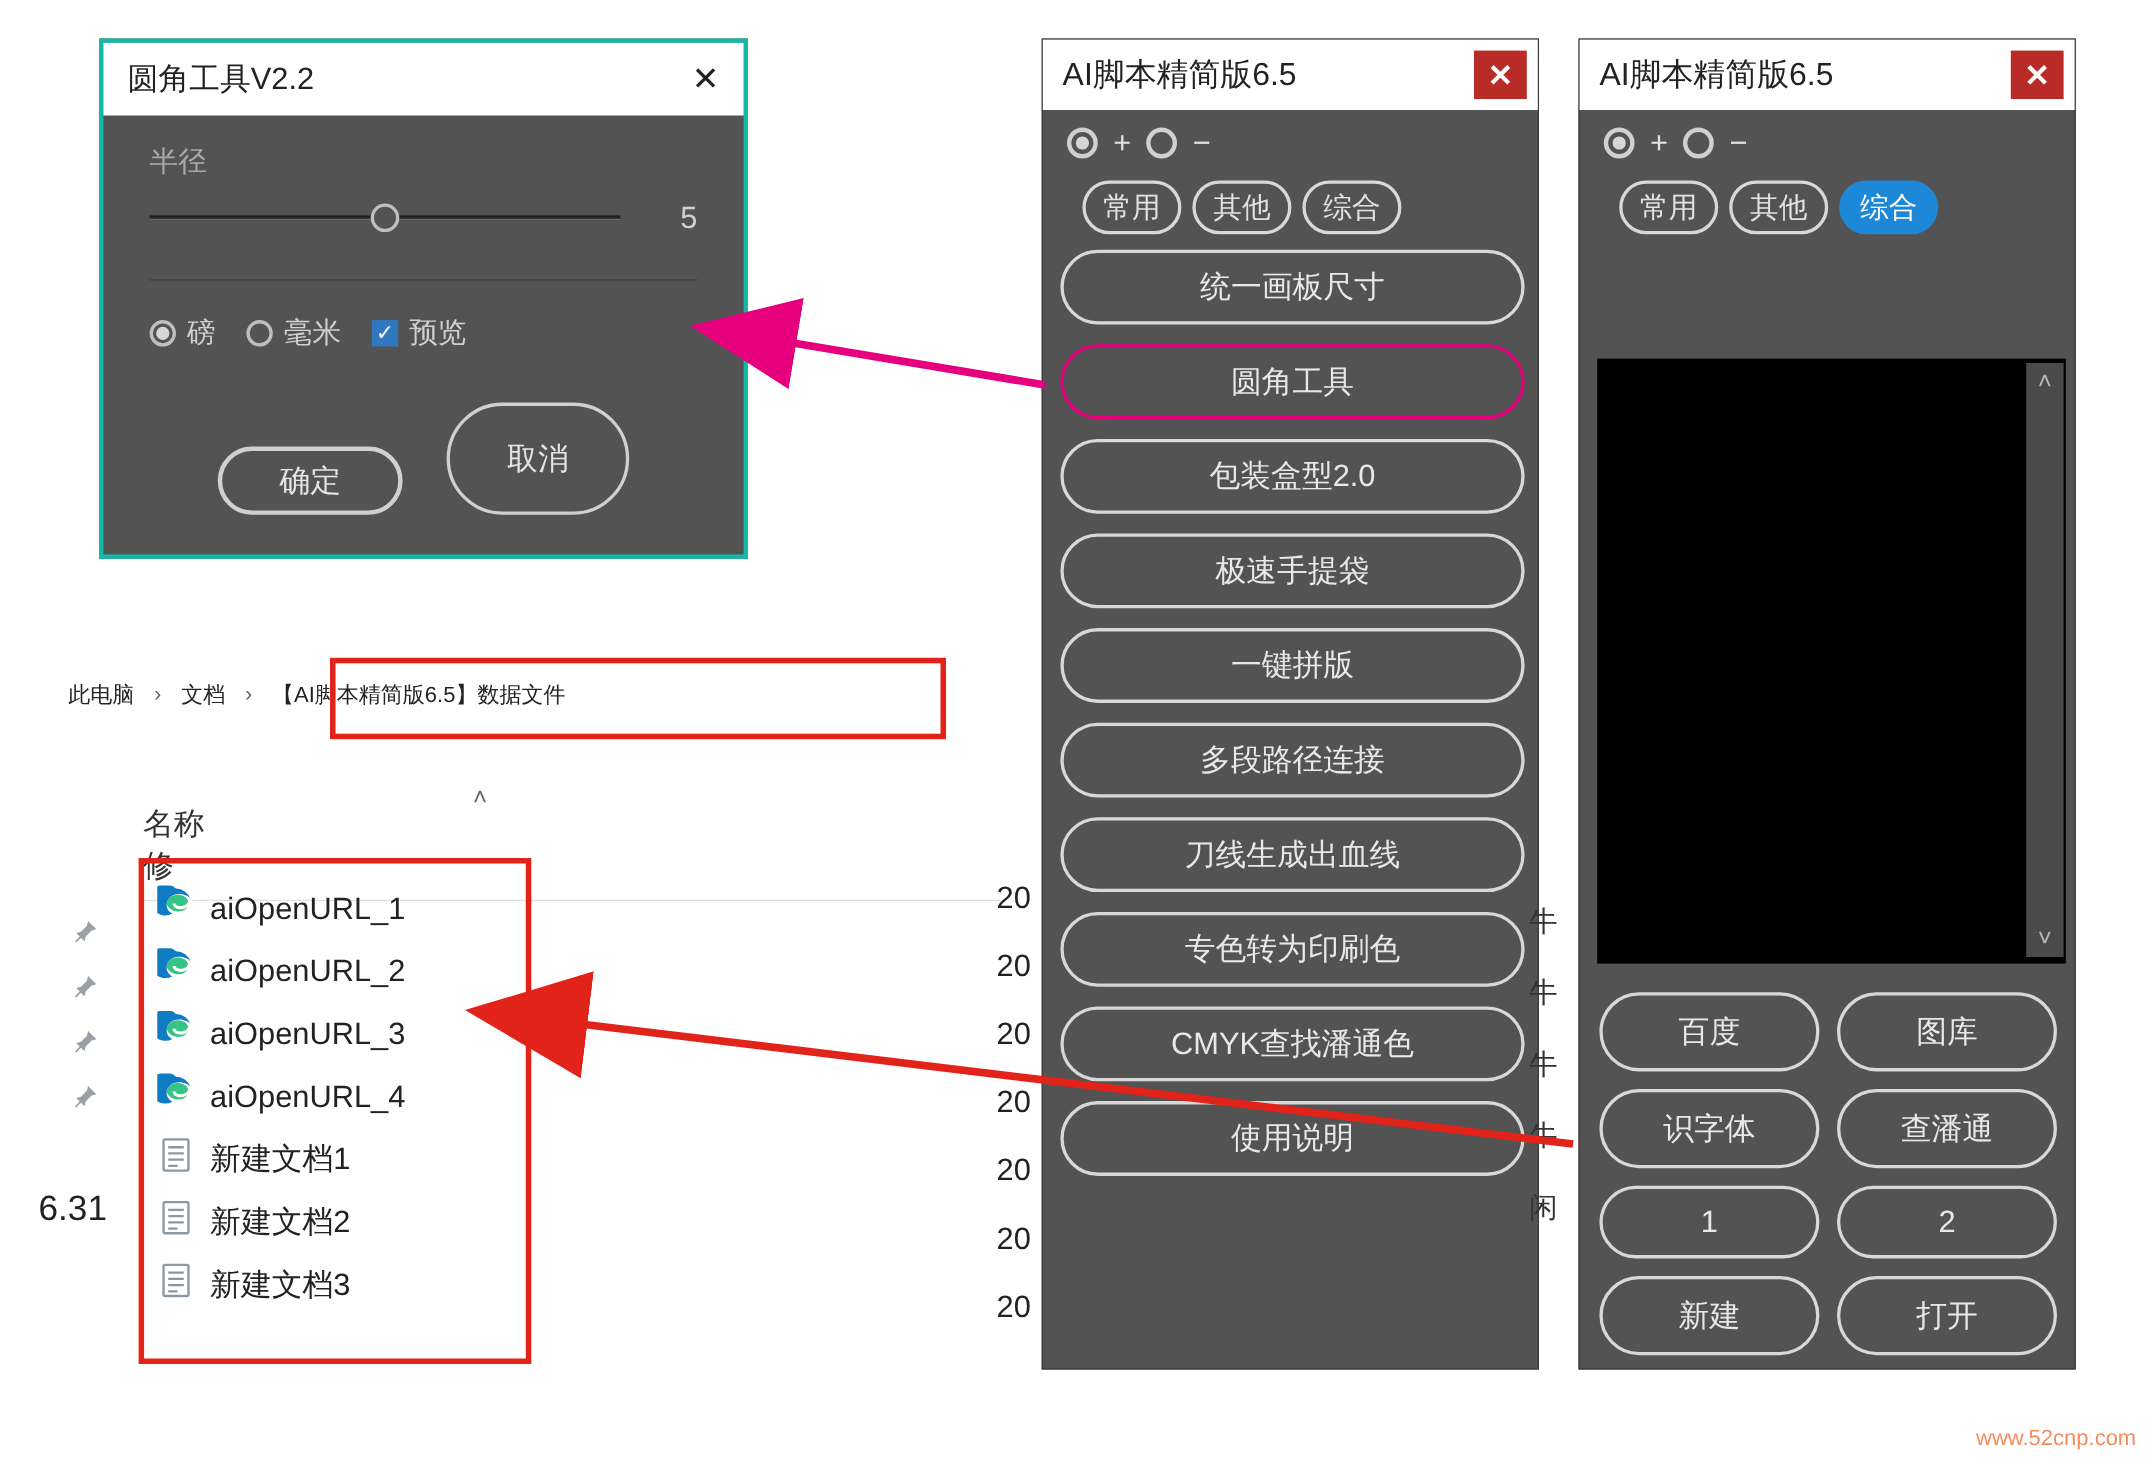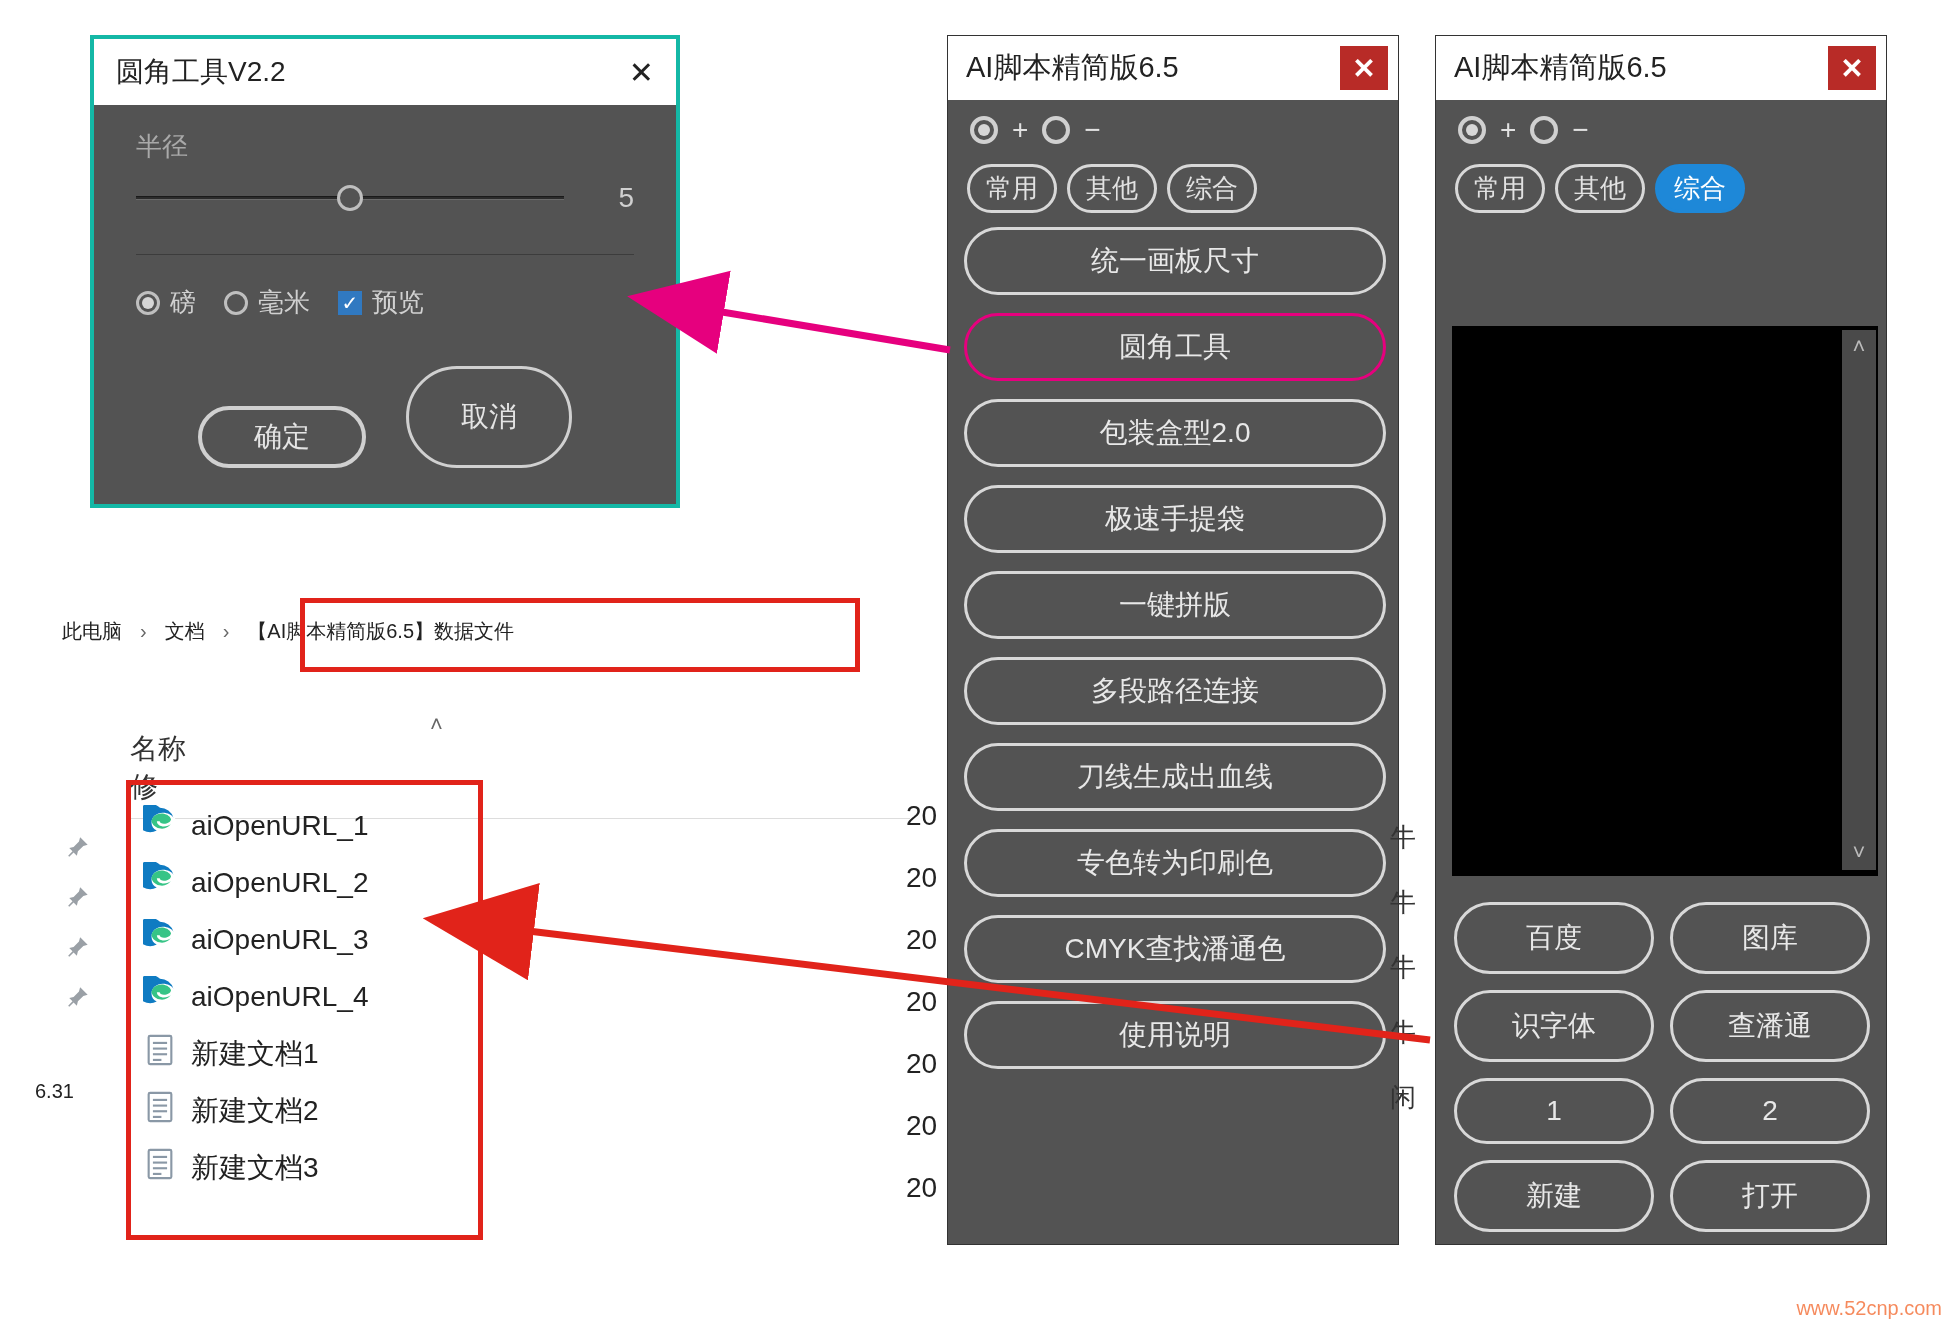--- a/index.html
+++ b/index.html
@@ -203,21 +203,21 @@
     top: 834px;
     display: flex;
     flex-direction: column;
     gap: 24px;
   }
   .pin-icon { width: 26px; height: 26px; }
   .left-frag {
     position: absolute;
     left: 35px;
     top: 1080px;
-    font-size: 20px;
+    font-size: 32px;
     color: #222;
   }
 
   
   .panel {
     position: absolute;
     top: 35px;
     width: 452px;
     background: #535353;
     color: #e2e2e2;
@@ -251,21 +251,21 @@
   }
   .zr-circle {
     width: 28px; height: 28px; border-radius: 50%;
     border: 4px solid #d0d0d0;
     display: inline-flex; align-items: center; justify-content: center;
   }
   .zr-circle.on::after { content:""; width:12px; height:12px; border-radius:50%; background:#d6d6d6; }
   .tab-row {
     display: flex;
     gap: 10px;
-    padding: 10px 22px 14px 19px;
+    padding: 10px 22px 14px 36px;
   }
   .tab-pill {
     border: 3px solid #d8d8d8;
     border-radius: 999px;
     padding: 4px 16px;
     font-size: 26px;
     cursor: pointer;
   }
   .tab-pill.active {
     background: #1e88d8;

